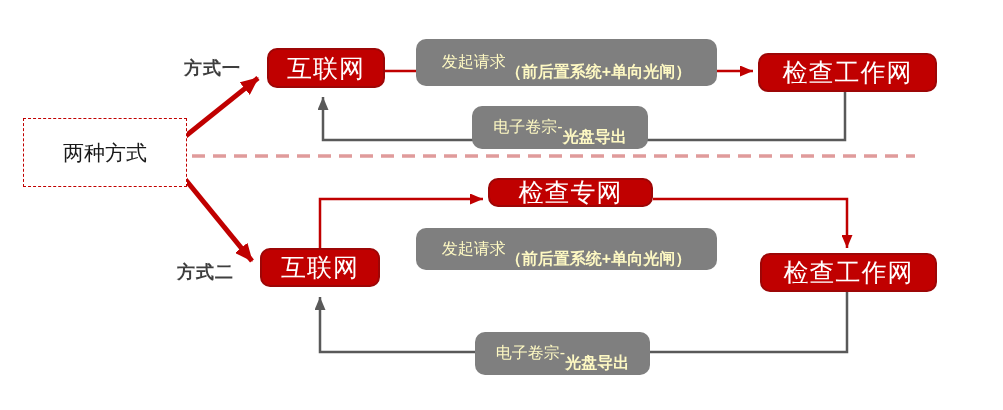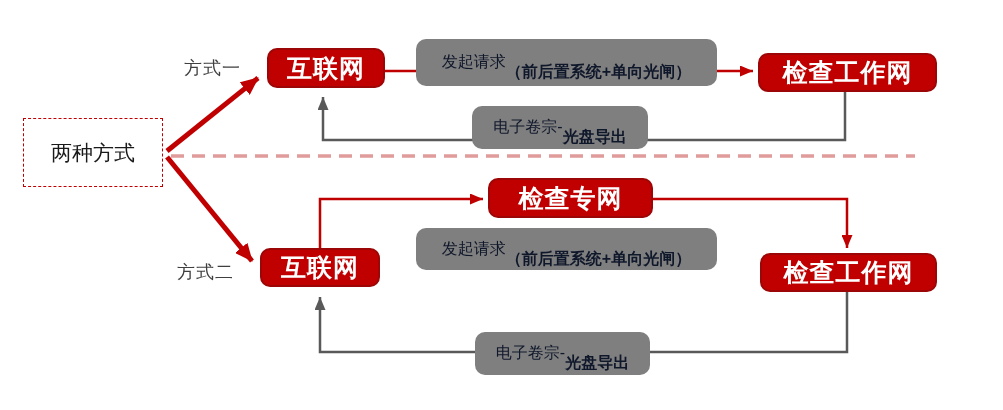--- a/index.html
+++ b/index.html
@@ -4,42 +4,42 @@
 <style>
   html,body{margin:0;padding:0;background:#ffffff;}
   .canvas{
     position:relative;width:1003px;height:410px;background:#ffffff;overflow:hidden;
     font-family:"Liberation Sans","DejaVu Sans",sans-serif;
   }
   .canvas svg.wires{position:absolute;left:0;top:0;z-index:1;}
   .node{position:absolute;z-index:2;display:flex;align-items:center;justify-content:center;box-sizing:border-box;}
   .node-red{
     background:#C00000;border:2px solid #9d0606;border-radius:10px;
-    color:#ffffff;font-weight:bold;font-size:25px;letter-spacing:1px;
+    color:#ffffff;font-weight:normal;font-size:25px;letter-spacing:1px;
   }
   .node-gray{
-    background:#7F7F7F;border-radius:10px;color:#0f172a;font-size:16px;white-space:nowrap;
+    background:#7F7F7F;border-radius:10px;color:#fef9c3;font-size:16px;white-space:nowrap;
   }
   .node-gray .bold{font-weight:bold;margin-top:20px;}
   .chooser{
-    left:23px;top:118px;width:140px;height:69px;
+    left:23px;top:118px;width:164px;height:69px;
     background:#ffffff;border:1.5px dashed #C00000;
     color:#1a1a1a;font-size:21px;line-height:1.5;text-align:center;
     flex-direction:column;
   }
   .branch-label{
-    position:absolute;z-index:2;color:#3F3F3F;font-size:18px;letter-spacing:1px;white-space:nowrap;
+    position:absolute;z-index:2;color:#3F3F3F;font-size:18px;letter-spacing:1px;white-space:nowrap;font-weight:bold;
   }
   .lbl-m1{left:184px;top:56px;}
   .lbl-m2{left:177px;top:260px;}
   .internet1{left:267px;top:48px;width:118px;height:40px;}
   .request1{left:416px;top:39px;width:301px;height:47px;}
   .worknet1{left:758px;top:53px;width:179px;height:39px;}
   .export1{left:472px;top:106px;width:176px;height:43px;}
-  .specialnet{left:488px;top:178px;width:165px;height:40px;}
+  .specialnet{left:488px;top:178px;width:165px;height:29px;}
   .internet2{left:260px;top:248px;width:120px;height:39px;}
   .request2{left:416px;top:228px;width:301px;height:42px;}
   .worknet2{left:760px;top:253px;width:177px;height:39px;}
   .export2{left:475px;top:332px;width:175px;height:43px;}
 </style>
 </head>
 <body>
 
 <div class="canvas">
 

